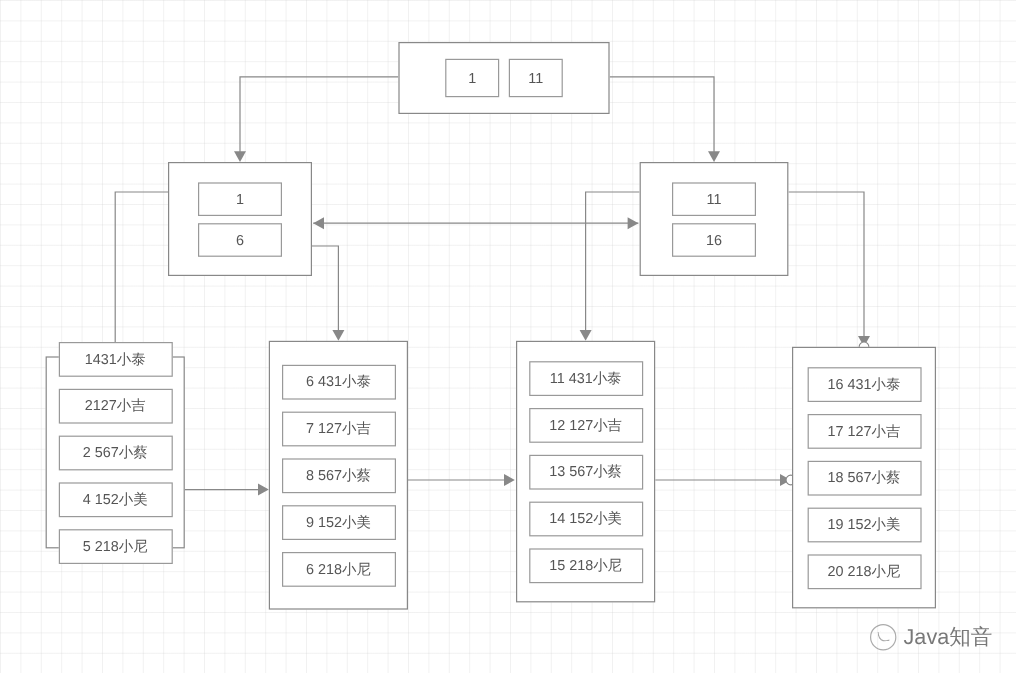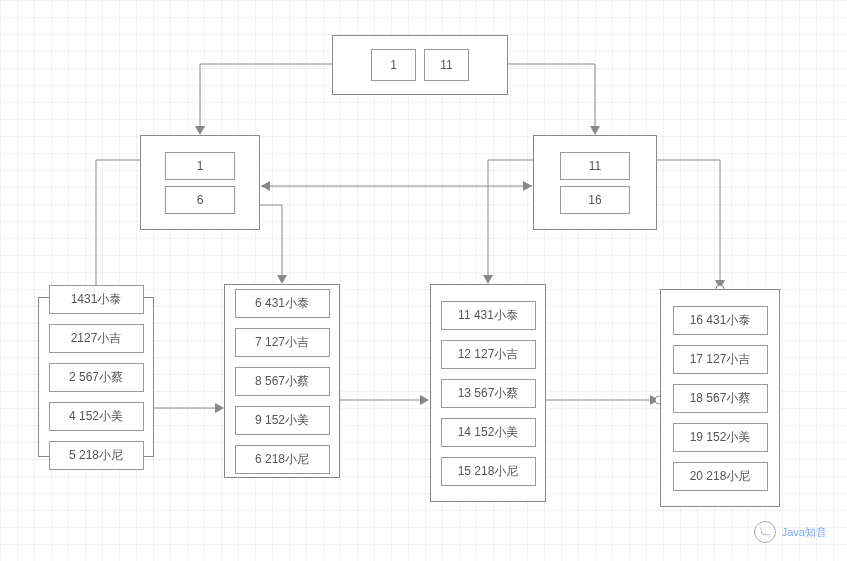--- a/index.html
+++ b/index.html
@@ -44,22 +44,22 @@
   .arrow { stroke: #888; stroke-width: 1; fill: none; }
   .arrowhead { fill: #888; }
   .dot { fill: #fff; stroke: #888; stroke-width: 1; }
   .watermark {
     position: absolute;
     right: 20px;
     bottom: 18px;
     display: flex;
     align-items: center;
     gap: 6px;
-    color: #3b82f6;
-    font-size: 11px;
+    color: #404040;
+    font-size: 18px;
     opacity: 0.7;
   }
   .watermark-icon {
     width: 22px; height: 22px;
     border-radius: 50%;
     border: 1.5px solid #888;
     display: flex;
     align-items: center;
     justify-content: center;
   }
@@ -128,21 +128,21 @@
 </div>
 
 <div class="node leaf" style="left:38px; top:297px; width:116px; height:160px;">
   <div class="cell">1431小泰</div>
   <div class="cell">2127小吉</div>
   <div class="cell">2 567小蔡</div>
   <div class="cell">4 152小美</div>
   <div class="cell">5 218小尼</div>
 </div>
 
-<div class="node leaf" style="left:224px; top:284px; width:116px; height:194px;">
+<div class="node leaf" style="left:224px; top:284px; width:116px; height:224px;">
   <div class="cell">6 431小泰</div>
   <div class="cell">7 127小吉</div>
   <div class="cell">8 567小蔡</div>
   <div class="cell">9 152小美</div>
   <div class="cell">6 218小尼</div>
 </div>
 
 <div class="node leaf" style="left:430px; top:284px; width:116px; height:218px;">
   <div class="cell">11 431小泰</div>
   <div class="cell">12 127小吉</div>

